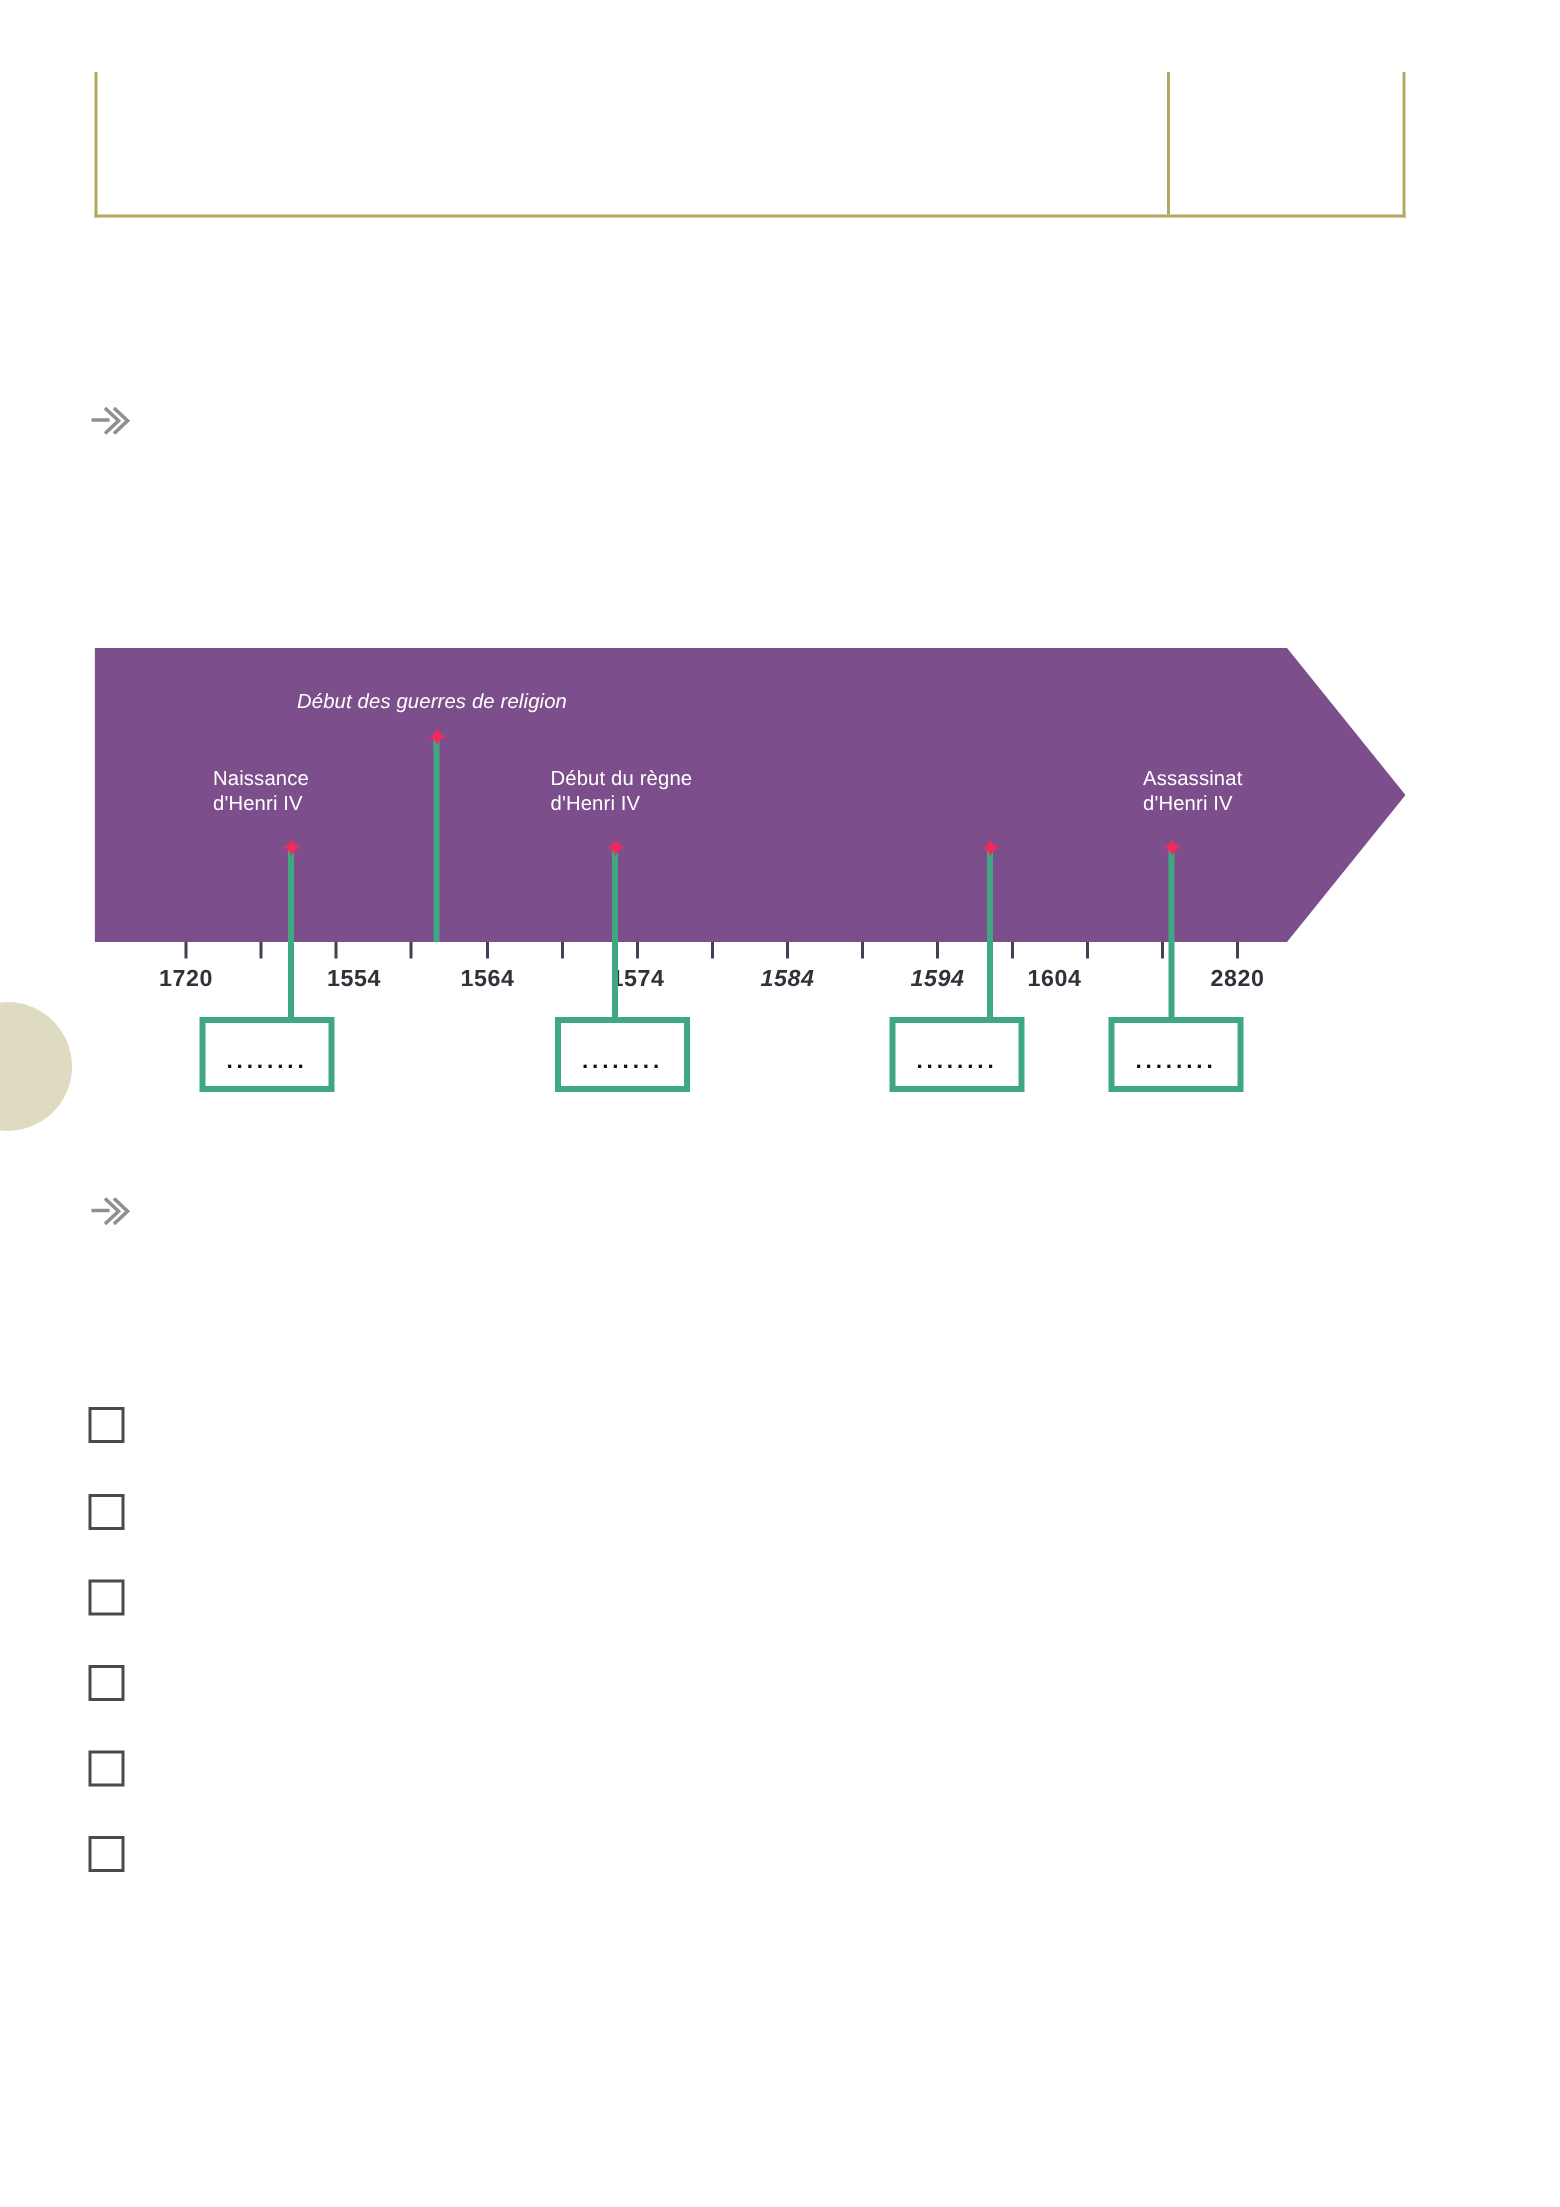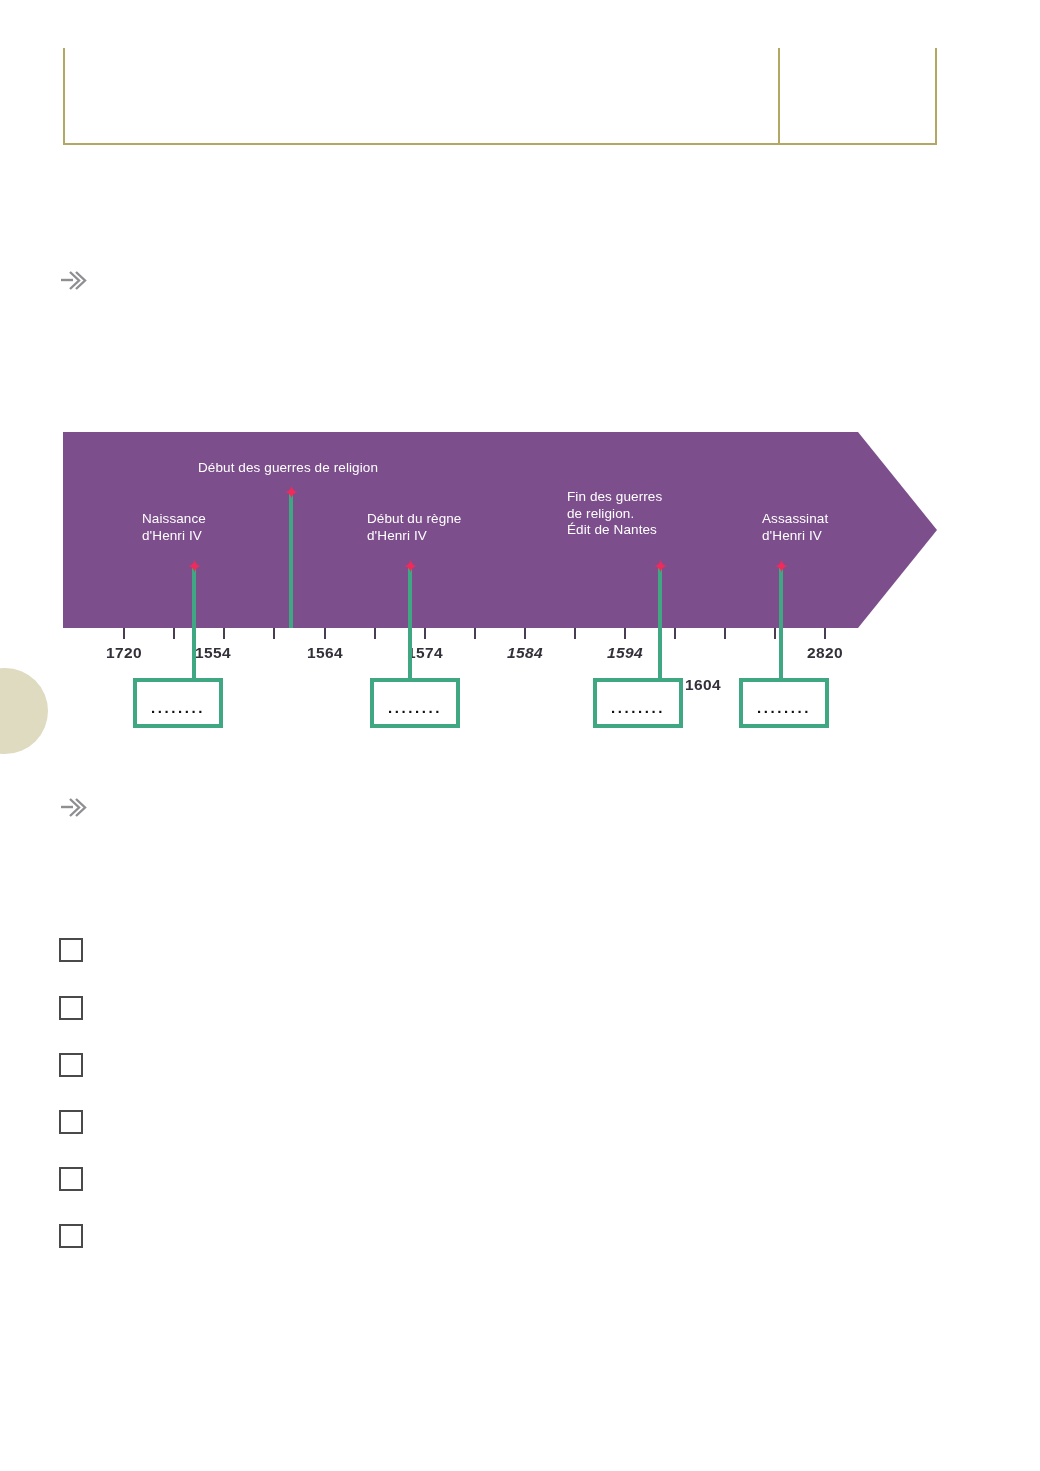--- a/index.html
+++ b/index.html
@@ -190,32 +190,29 @@
 
   <div class="figure">
 
     <div class="banner"></div>
 
     <div class="evt-label" style="left:79px; top:79px; width:120px;">Naissance
 d'Henri IV</div>
     <div class="stem" style="left:129px; top:134px; height:62px;"></div>
     <div class="star" style="left:123px; top:126px;">✦</div>
 
-    <div class="evt-label" style="left:135px; top:28px; width:300px;">Début des guerres de religion</div>
+    <div class="evt-label" style="left:135px; top:28px; width:300px;font-style:italic;">Début des guerres de religion</div>
     <div class="stem" style="left:226px; top:60px; height:136px;"></div>
     <div class="star" style="left:220px; top:52px;">✦</div>
 
     <div class="evt-label" style="left:304px; top:79px; width:150px;">Début du règne
 d'Henri IV</div>
     <div class="stem" style="left:345px; top:134px; height:62px;"></div>
     <div class="star" style="left:339px; top:126px;">✦</div>
 
-    <div class="evt-label" style="left:504px; top:57px; width:140px;">Fin des guerres
-de religion.
-Édit de Nantes</div>
     <div class="stem" style="left:595px; top:134px; height:62px;"></div>
     <div class="star" style="left:589px; top:126px;">✦</div>
 
     <div class="evt-label" style="left:699px; top:79px; width:130px;">Assassinat
 d'Henri IV</div>
     <div class="stem" style="left:716px; top:134px; height:62px;"></div>
     <div class="star" style="left:710px; top:126px;">✦</div>
 
     <div class="axis">
       <div class="tick" style="left:60px;"></div>
@@ -228,26 +225,26 @@
       <div class="tick" style="left:411px;"></div>
       <div class="tick" style="left:461px;"></div>
       <div class="tick" style="left:511px;"></div>
       <div class="tick" style="left:561px;"></div>
       <div class="tick" style="left:611px;"></div>
       <div class="tick" style="left:661px;"></div>
       <div class="tick" style="left:711px;"></div>
       <div class="tick" style="left:761px;"></div>
 
       <div class="year" style="left:61px;">1720</div>
-      <div class="year" style="left:150px;">1554</div>
+      <div class="year" style="left:173px;">1554</div>
       <div class="year" style="left:262px;">1564</div>
       <div class="year" style="left:362px;">1574</div>
       <div class="year" style="left:462px;font-style:italic;">1584</div>
       <div class="year" style="left:562px;font-style:italic;">1594</div>
-      <div class="year" style="left:640px;margin-top:32px;">1604</div>
+      <div class="year" style="left:640px;">1604</div>
       <div class="year" style="left:762px;">2820</div>
     </div>
 
     <div class="drop" style="left:129px; top:196px; height:52px;"></div>
     <div class="drop" style="left:345px; top:196px; height:52px;"></div>
     <div class="drop" style="left:595px; top:196px; height:52px;"></div>
     <div class="drop" style="left:716px; top:196px; height:52px;"></div>
 
     <div class="ans-box" style="left:70px;  top:246px; width:90px; height:50px;">
       <span class="ans-dots">........</span>

